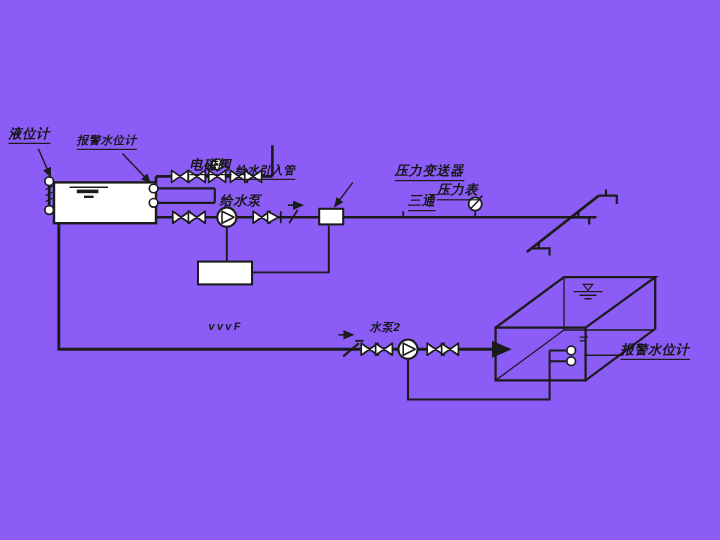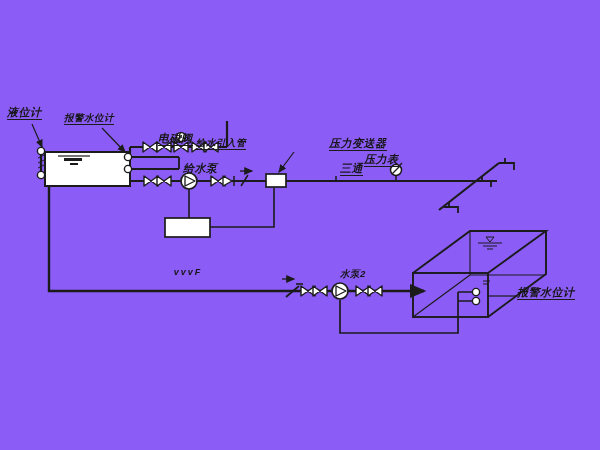--- a/index.html
+++ b/index.html
@@ -166,17 +166,17 @@
 </svg>
 
 <div class="lbl u" style="left:7px;   top:106px;">液位计</div>
 <div class="lbl u sm" style="left:64px;  top:113px;">报警水位计</div>
 <div class="lbl u" style="left:158px; top:132px;">电磁阀</div>
 <div class="lbl u sm" style="left:196px; top:114px;margin-top:24px;">给水引入管</div>
 <div class="lbl" style="left:183px; top:162px;">给水泵</div>
 <div class="lbl u" style="left:288px; top:137px;margin-left:41px;">压力变送器</div>
 <div class="lbl u" style="left:340px; top:162px;">三通</div>
 <div class="lbl u" style="left:364px; top:153px;">压力表</div>
-<div class="lbl sm" style="left:340px; top:269px;">水泵2</div>
+<div class="lbl sm" style="left:308px; top:269px;">水泵2</div>
 <div class="lbl u" style="left:517px; top:286px;">报警水位计</div>
 <div class="vvvf">vvvF</div>
 
 </div>
 
 </body></html>

